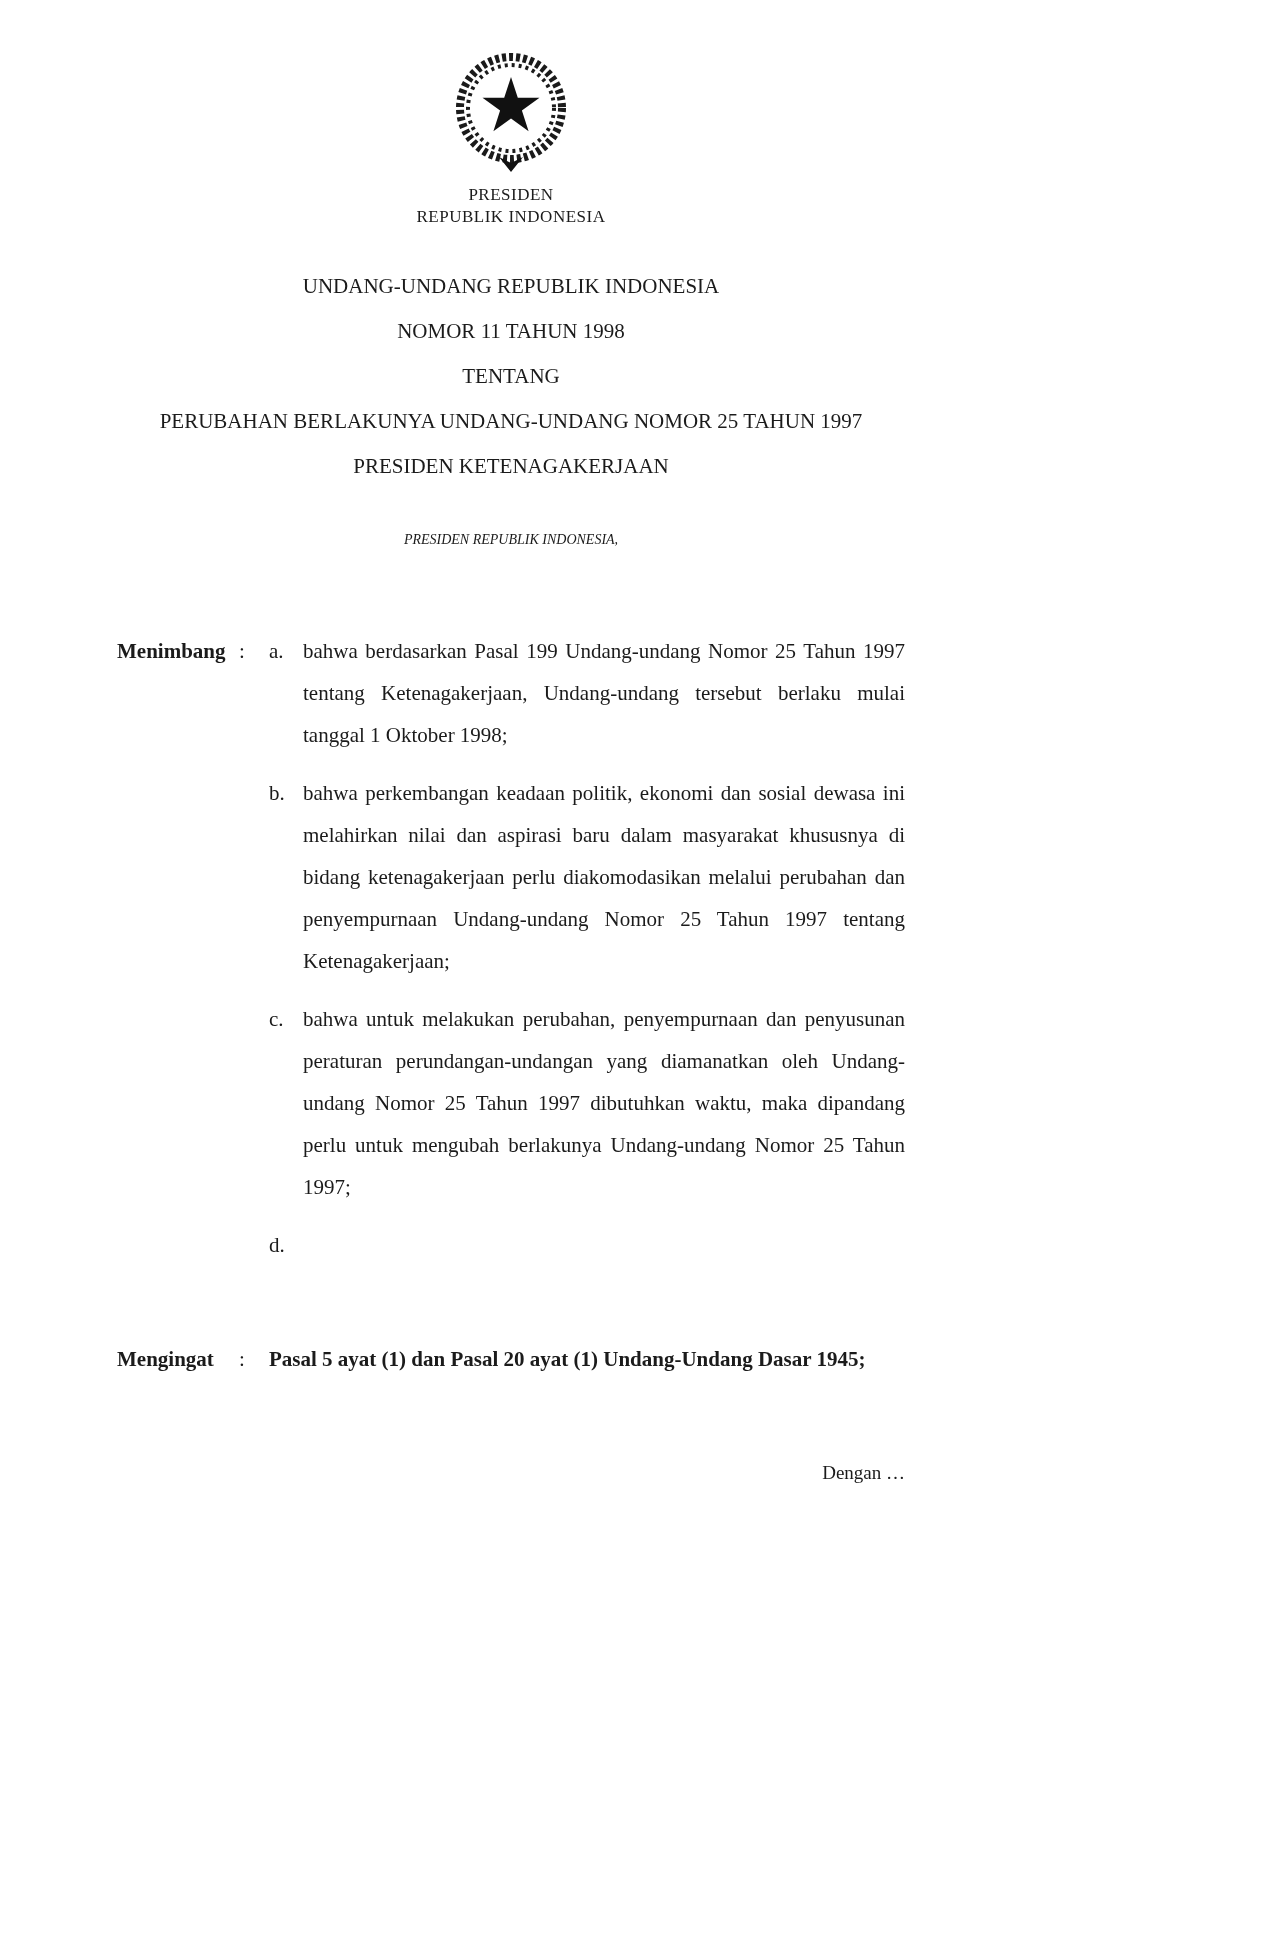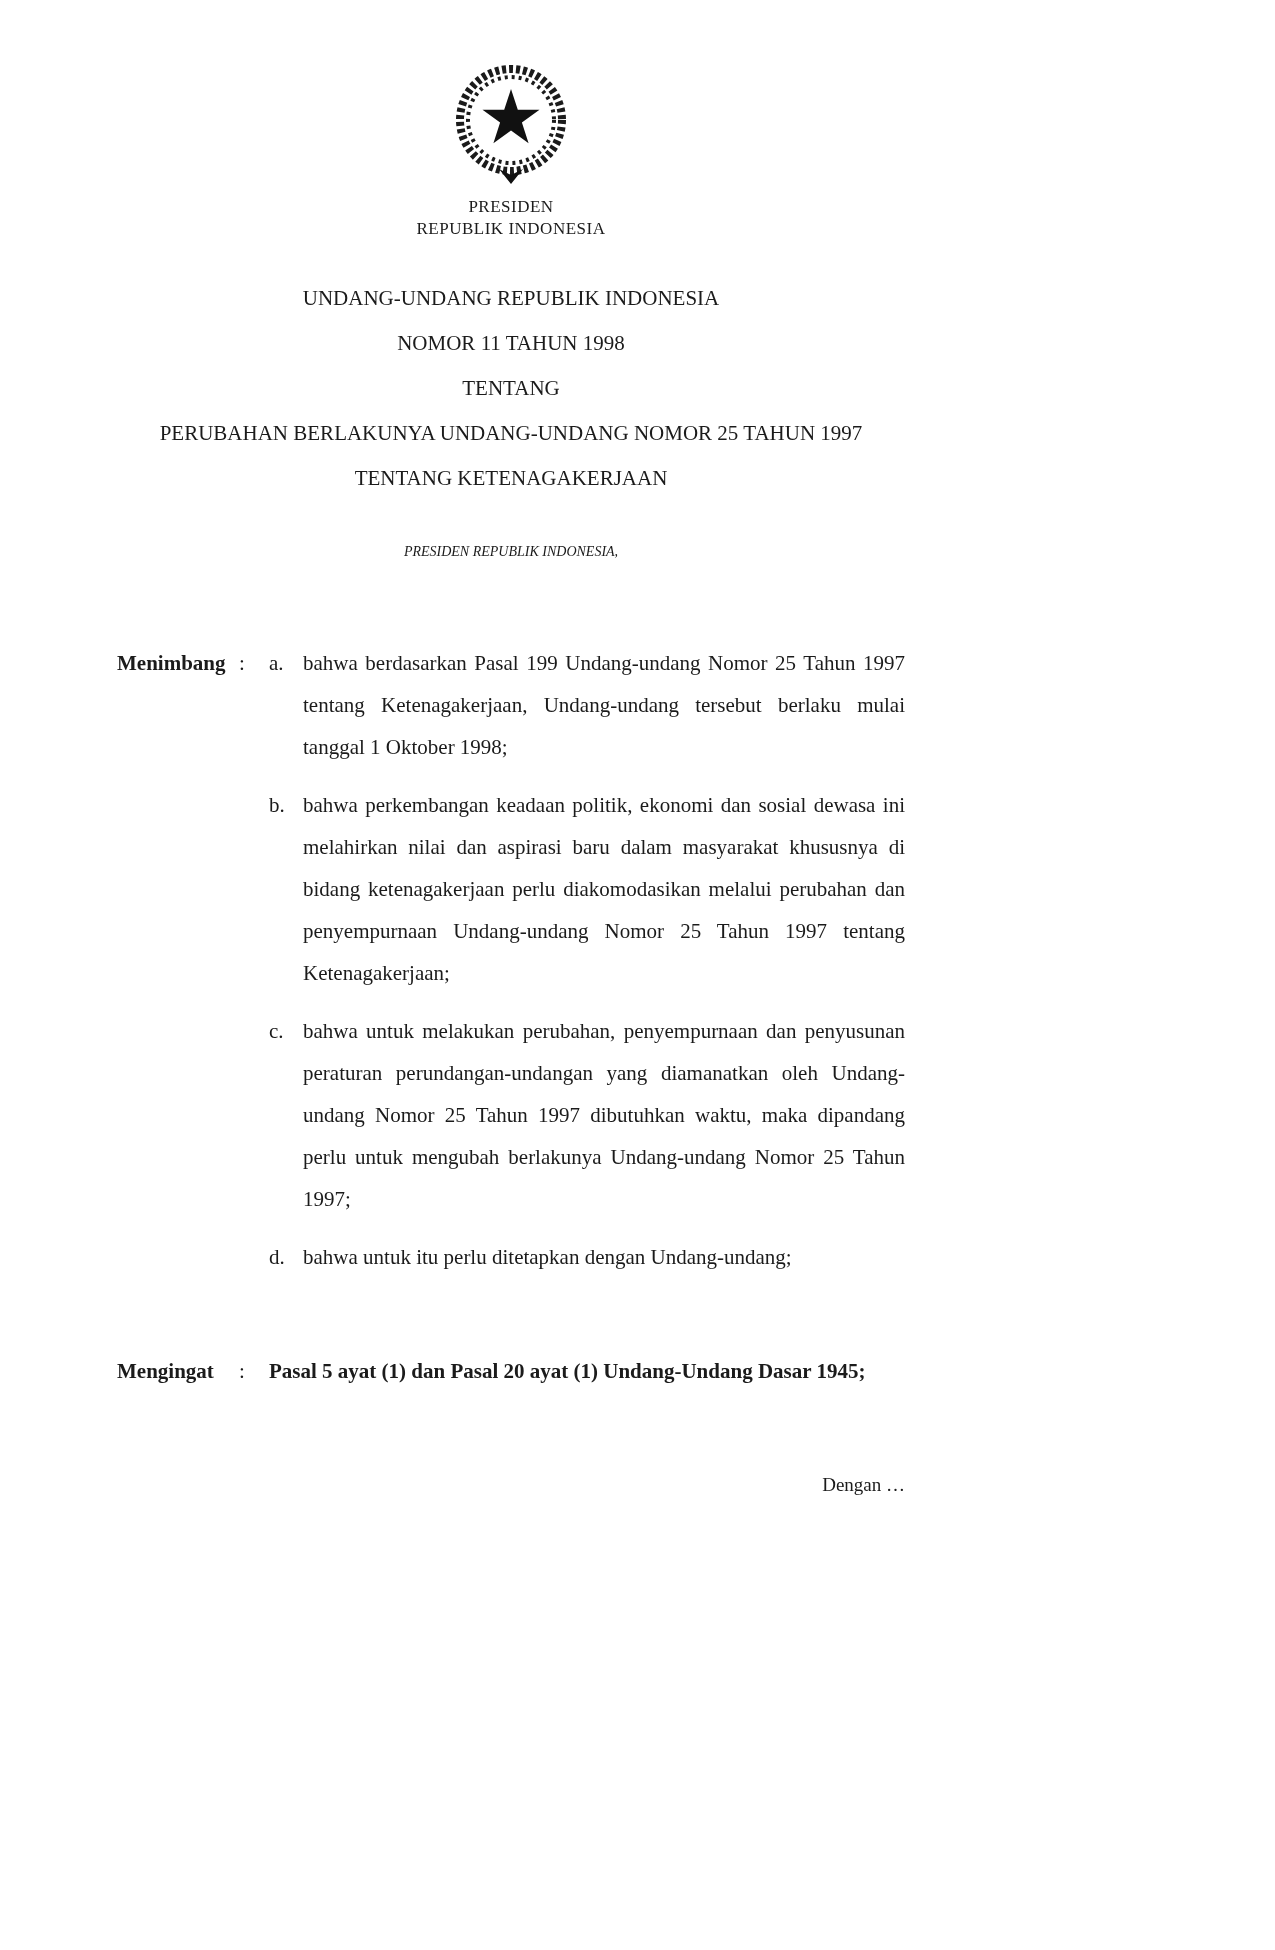--- a/index.html
+++ b/index.html
@@ -12,21 +12,21 @@
     width: 1275px;
     height: 1950px;
     background: #ffffff;
     color: #1b1b1b;
     font-family: "Liberation Serif", "DejaVu Serif", serif;
     overflow: hidden;
   }
   .content {
     width: 788px;
     margin-left: 117px;
-    padding-top: 60px;
+    padding-top: 48px;
   }
   .emblem-wrap {
     text-align: center;
     margin-bottom: 6px;
   }
   .emblem-wrap svg {
     display: inline-block;
   }
   .letterhead {
     text-align: center;
@@ -94,21 +94,21 @@
     <div class="letterhead">
       <div>PRESIDEN</div>
       <div>REPUBLIK INDONESIA</div>
     </div>
 
     <div class="title-block">
       <div>UNDANG-UNDANG REPUBLIK INDONESIA</div>
       <div>NOMOR 11 TAHUN 1998</div>
       <div>TENTANG</div>
       <div>PERUBAHAN BERLAKUNYA UNDANG-UNDANG NOMOR 25 TAHUN 1997</div>
-      <div>TENTANG KETENAGAKERJAAN</div>
+      <div>PRESIDEN KETENAGAKERJAAN</div>
     </div>
 
     <div class="salutation">PRESIDEN REPUBLIK INDONESIA,</div>
 
     <div class="considerations">
       <div class="row">
         <div class="label">Menimbang</div>
         <div class="colon">:</div>
         <div class="letter">a.</div>
         <div class="body">bahwa berdasarkan Pasal 199 Undang-undang Nomor 25 Tahun 1997 tentang Ketenagakerjaan, Undang-undang tersebut berlaku mulai tanggal 1 Oktober 1998;</div>
@@ -122,21 +122,20 @@
       <div class="row">
         <div class="label"></div>
         <div class="colon"></div>
         <div class="letter">c.</div>
         <div class="body">bahwa untuk melakukan perubahan, penyempurnaan dan penyusunan peraturan perundangan-undangan yang diamanatkan oleh Undang-undang Nomor 25 Tahun 1997 dibutuhkan waktu, maka dipandang perlu untuk mengubah berlakunya Undang-undang Nomor 25 Tahun 1997;</div>
       </div>
       <div class="row">
         <div class="label"></div>
         <div class="colon"></div>
         <div class="letter">d.</div>
-        <div class="body">bahwa untuk itu perlu ditetapkan dengan Undang-undang;</div>
       </div>
     </div>
 
     <div class="recalling">
       <div class="row">
         <div class="label">Mengingat</div>
         <div class="colon">:</div>
         <div class="body-wide">Pasal 5 ayat (1) dan Pasal 20 ayat (1) Undang-Undang Dasar 1945;</div>
       </div>
     </div>

